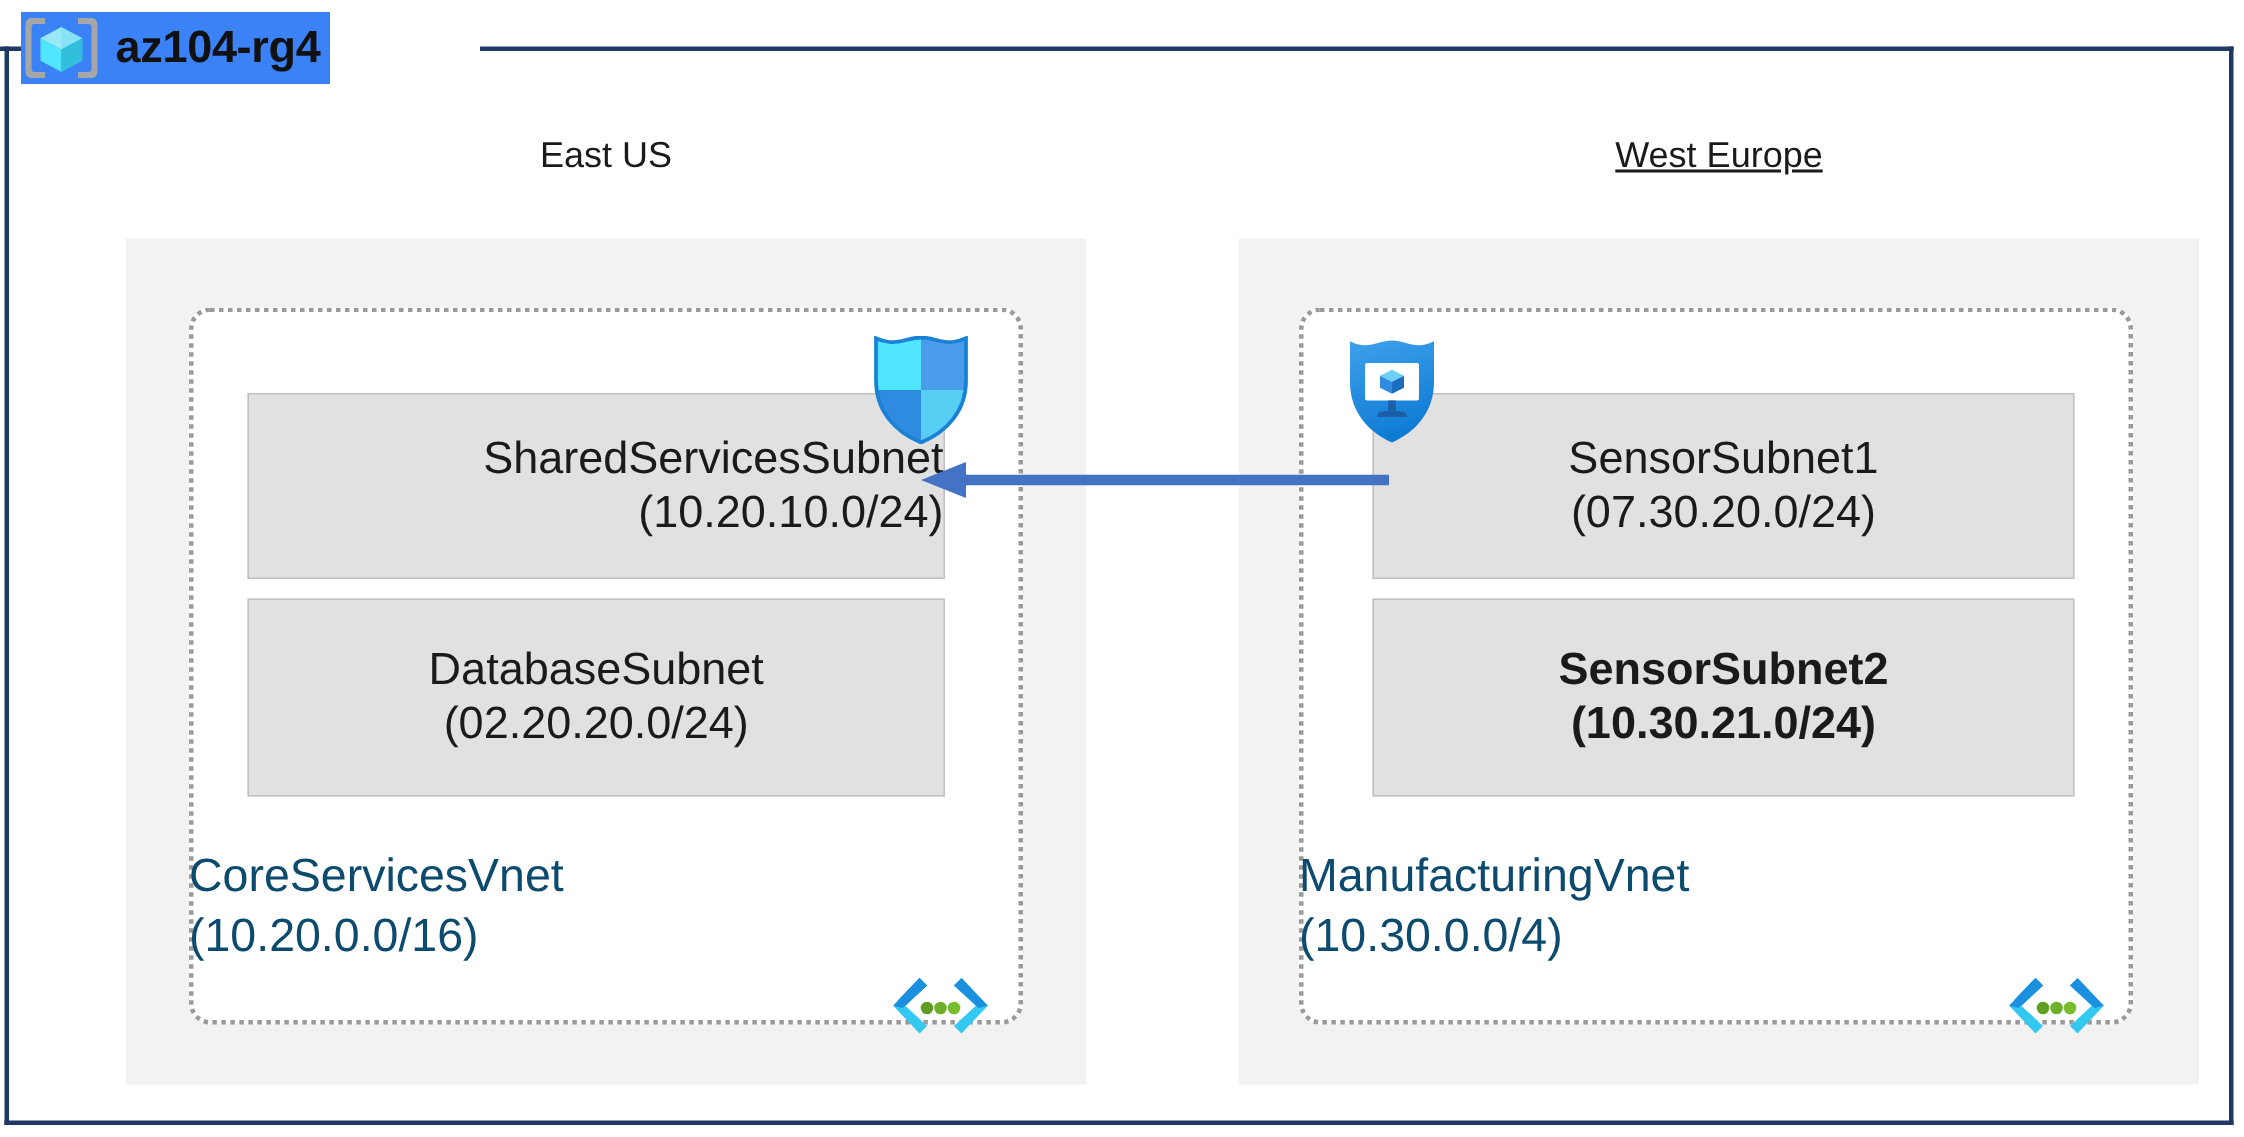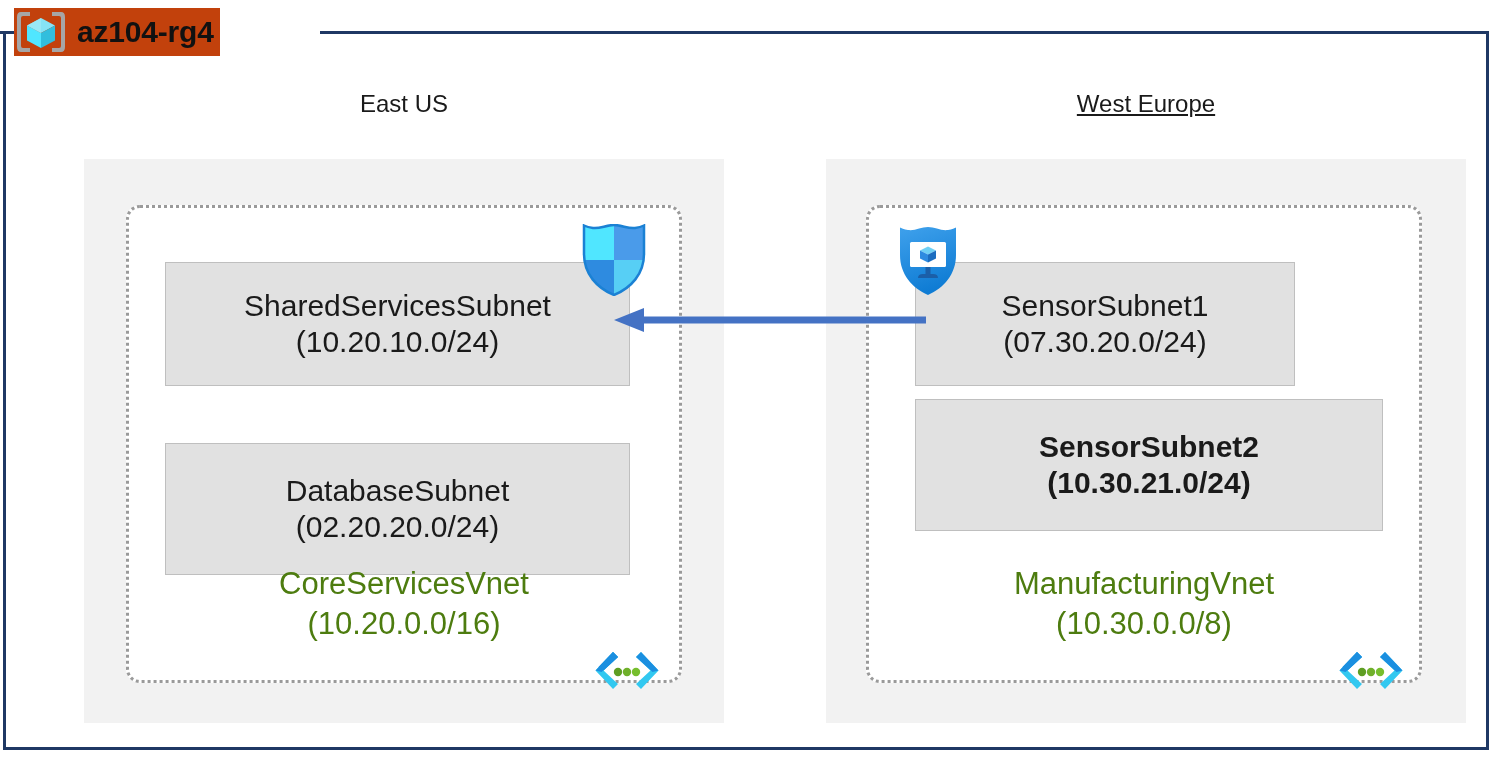--- a/index.html
+++ b/index.html
@@ -38,21 +38,21 @@
 
   
   #rg-title-block {
     position: absolute;
     left: 14px;
     top: 8px;
     height: 48px;
     display: flex;
     align-items: center;
     gap: 9px;
-    background: #c2410c;
+    background: #3b82f6;
     padding: 0 6px 0 0;
   }
   #rg-title-text {
     font-size: 30px;
     font-weight: bold;
     color: #111111;
     letter-spacing: -0.2px;
     white-space: nowrap;
   }
 
@@ -99,31 +99,30 @@
     flex-direction: column;
     align-items: center;
     justify-content: center;
     font-size: 30px;
     color: #1a1a1a;
     line-height: 1.2;
   }
   .subnet-box .s-name { white-space: nowrap; }
   .subnet-box .s-cidr { white-space: nowrap; }
 
-  #subnet-shared   { left: 165px;  top: 262px; width: 465px; height: 124px; }
-  #subnet-database { left: 165px;  top: 399px; width: 465px; height: 132px; margin-top: 44px; }
-  #subnet-sensor1  { left: 915px;  top: 262px; width: 380px; height: 124px; }
+  #subnet-shared   { left: 165px;  top: 262px; width: 465px; height: 124px; align-items: flex-end; }
+  #subnet-database { left: 165px;  top: 399px; width: 465px; height: 132px; }
+  #subnet-sensor1  { left: 915px;  top: 262px; width: 468px; height: 124px; }
   #subnet-sensor2  { left: 915px;  top: 399px; width: 468px; height: 132px; font-weight: bold; }
 
   
   .vnet-caption {
     position: absolute;
-    text-align: center;
     font-size: 31px;
-    color: #4d7c0f;
+    color: #0c4a6e;
     line-height: 1.28;
     white-space: nowrap;
   }
   #vnet-caption-core          { left: 126px; top: 564px; width: 556px; }
   #vnet-caption-manufacturing { left: 866px; top: 564px; width: 556px; }
 
   
   .icon-abs { position: absolute; }
   #nsg-icon-shared   { left: 581px; top: 224px; width: 66px; height: 72px; z-index: 5; }
   #bastion-icon-sensor1 { left: 897px; top: 226px; width: 62px; height: 70px; z-index: 5; }
@@ -194,21 +193,21 @@
   <span class="s-name">SensorSubnet2</span>
   <span class="s-cidr">(10.30.21.0/24)</span>
 </div>
 
 <div class="vnet-caption" id="vnet-caption-core">
   <div>CoreServicesVnet</div>
   <div>(10.20.0.0/16)</div>
 </div>
 <div class="vnet-caption" id="vnet-caption-manufacturing">
   <div>ManufacturingVnet</div>
-  <div>(10.30.0.0/8)</div>
+  <div>(10.30.0.0/4)</div>
 </div>
 
 <span class="icon-abs" id="nsg-icon-shared">
   <svg width="66" height="72" viewBox="0 0 66 72">
     <defs>
       <clipPath id="nsgShieldClip">
         <path d="M33 1 C25 1 19 5 12 4 C8 3.5 4 2 3 1.5 L3 30 C3 50 16 64 33 71 C50 64 63 50 63 30 L63 1.5 C62 2 58 3.5 54 4 C47 5 41 1 33 1 Z"></path>
       </clipPath>
     </defs>
     <g clip-path="url(#nsgShieldClip)">

